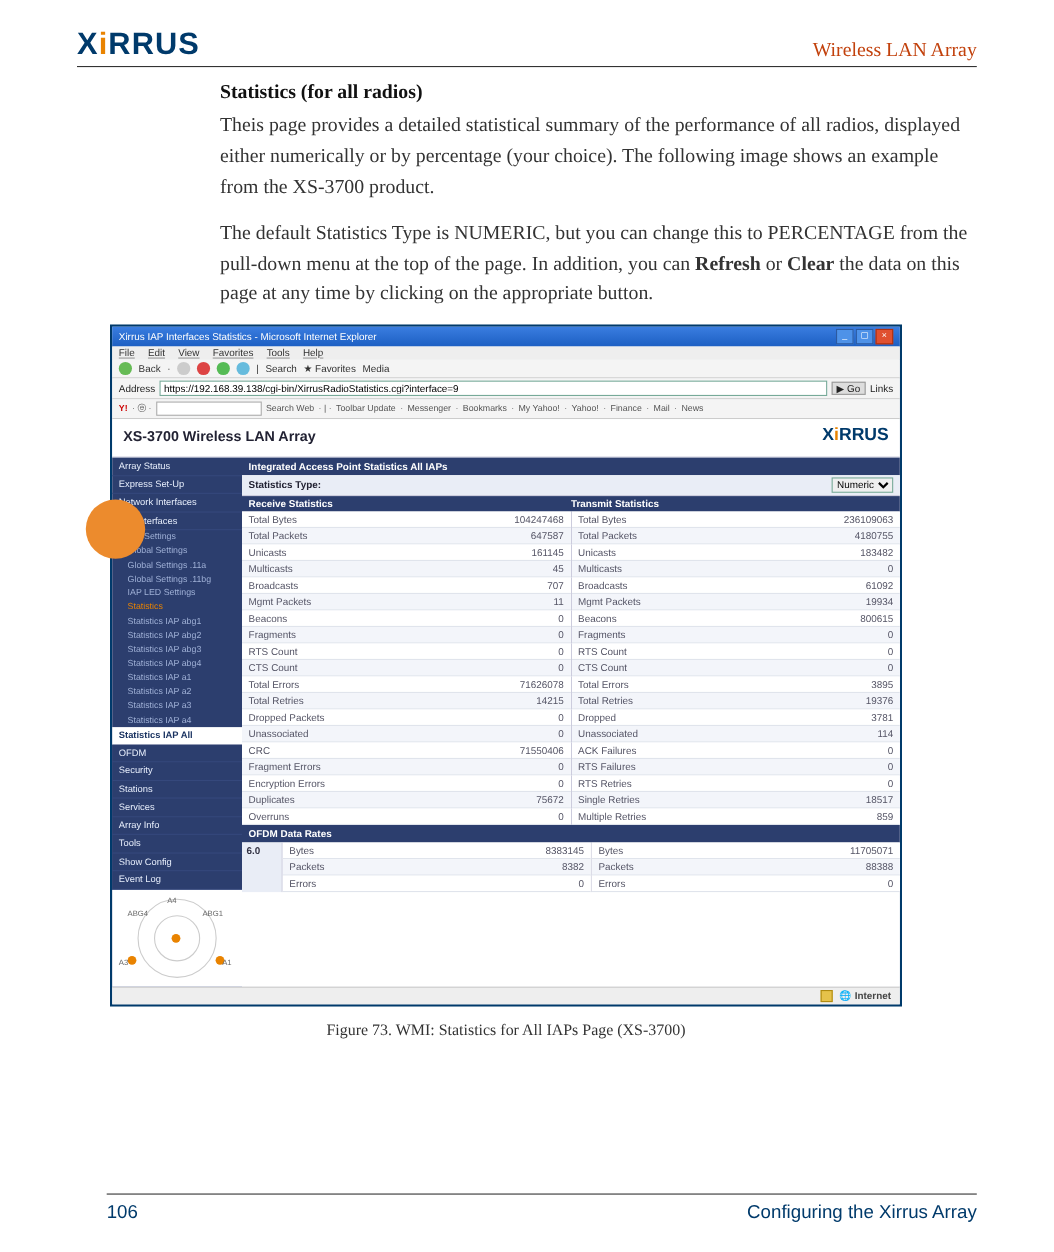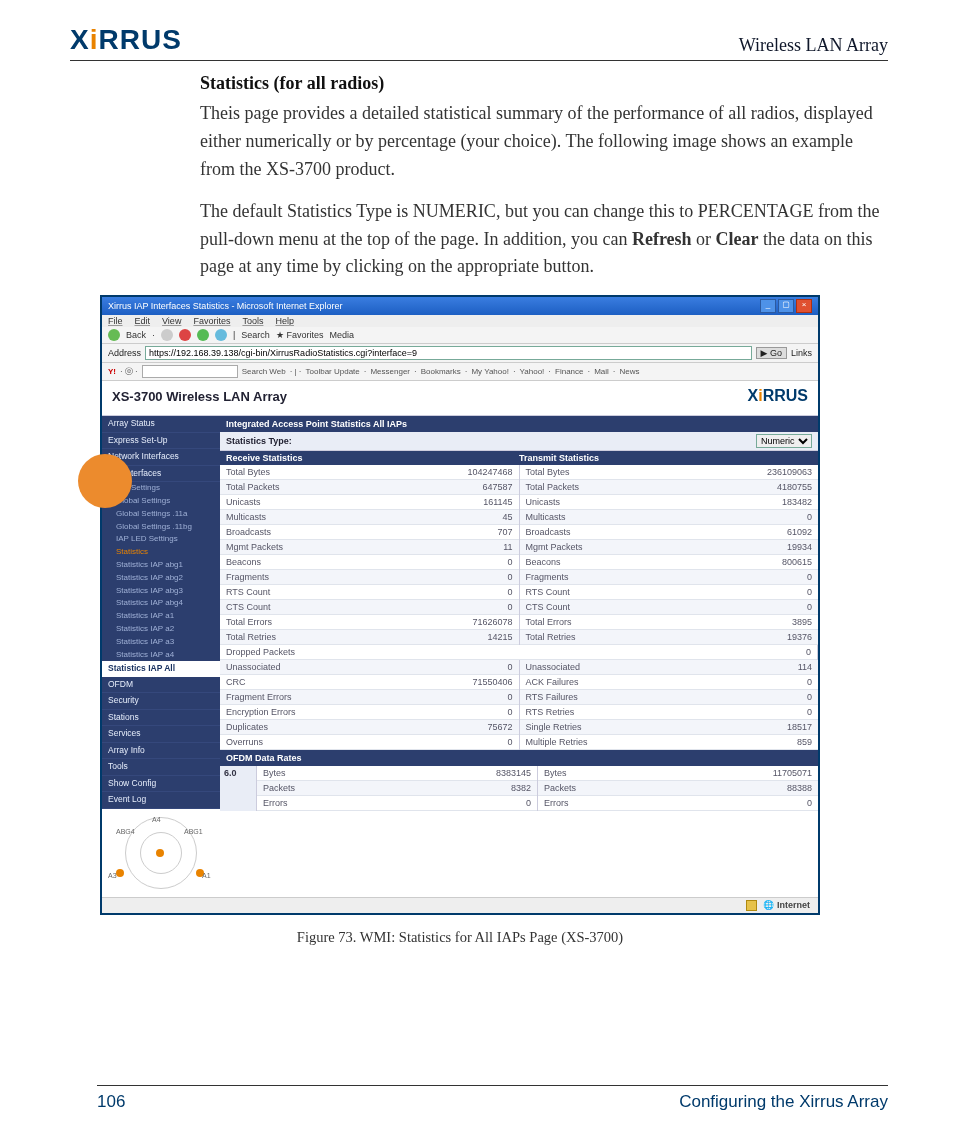--- a/index.html
+++ b/index.html
@@ -1,21 +1,21 @@
 <!DOCTYPE html>
 <html><head>
 <meta charset="utf-8">
 <style>
   html,body{margin:0;padding:0;background:#fff;}
   .page{width:958px;height:1138px;position:relative;font-family:Georgia,'Times New Roman',serif;color:#222;box-sizing:border-box;padding:24px 70px 0 70px;}
   .header-row{display:flex;justify-content:space-between;align-items:flex-end;margin-bottom:4px;}
   .logo{display:flex;align-items:center;gap:4px;}
   .logo-text{font-family:Arial,Helvetica,sans-serif;font-weight:900;font-size:28px;color:#003a6b;letter-spacing:1px;}
   .logo-accent{color:#e98300;display:inline-block;}
-  .header-link{font-family:Georgia,serif;color:#0f172a;font-size:18px;}
+  .header-link{font-family:Georgia,serif;color:#c2410c;font-size:18px;}
   .rule{border:none;border-top:1px solid #333;margin:4px 0 12px 0;}
   .section-title{font-weight:700;font-size:18px;margin:0 0 6px 0;color:#111;margin-left:130px;}
   .body-text{font-size:18px;line-height:1.55;margin:0 0 14px 0;color:#333;margin-left:130px;}
   .body-text b{font-weight:700;}
   .bullet{position:absolute;left:78px;top:454px;width:54px;height:54px;border-radius:50%;background:#ec8b2d;}
   .fig-wrap{margin:8px 0 0 30px;border:2px solid #003a6b;width:720px;box-sizing:border-box;background:#eef2f6;font-family:Tahoma,Arial,sans-serif;font-size:9px;color:#222;}
   
   .win-title{background:linear-gradient(#3a7de0,#1d5fc3);color:#fff;padding:2px 6px;display:flex;justify-content:space-between;align-items:center;font-size:9px;}
   .win-btns{display:flex;gap:2px;}
   .win-btn{width:14px;height:12px;background:#4e92e8;border:1px solid #2c5aa0;font-size:8px;line-height:10px;text-align:center;color:#fff;}
@@ -372,20 +372,26 @@
                 </div>
               </div>
             </div>
             <div class="row2">
               <div class="cell-l">
                 <div class="stat-row">
                   <span>Dropped Packets</span>
                   <span>0</span>
                 </div>
               </div>
+              <div class="cell-r">
+                <div class="stat-row">
+                  <span>Dropped</span>
+                  <span>3781</span>
+                </div>
+              </div>
             </div>
             <div class="row2">
               <div class="cell-l">
                 <div class="stat-row alt">
                   <span>Unassociated</span>
                   <span>0</span>
                 </div>
               </div>
               <div class="cell-r">
                 <div class="stat-row alt">

